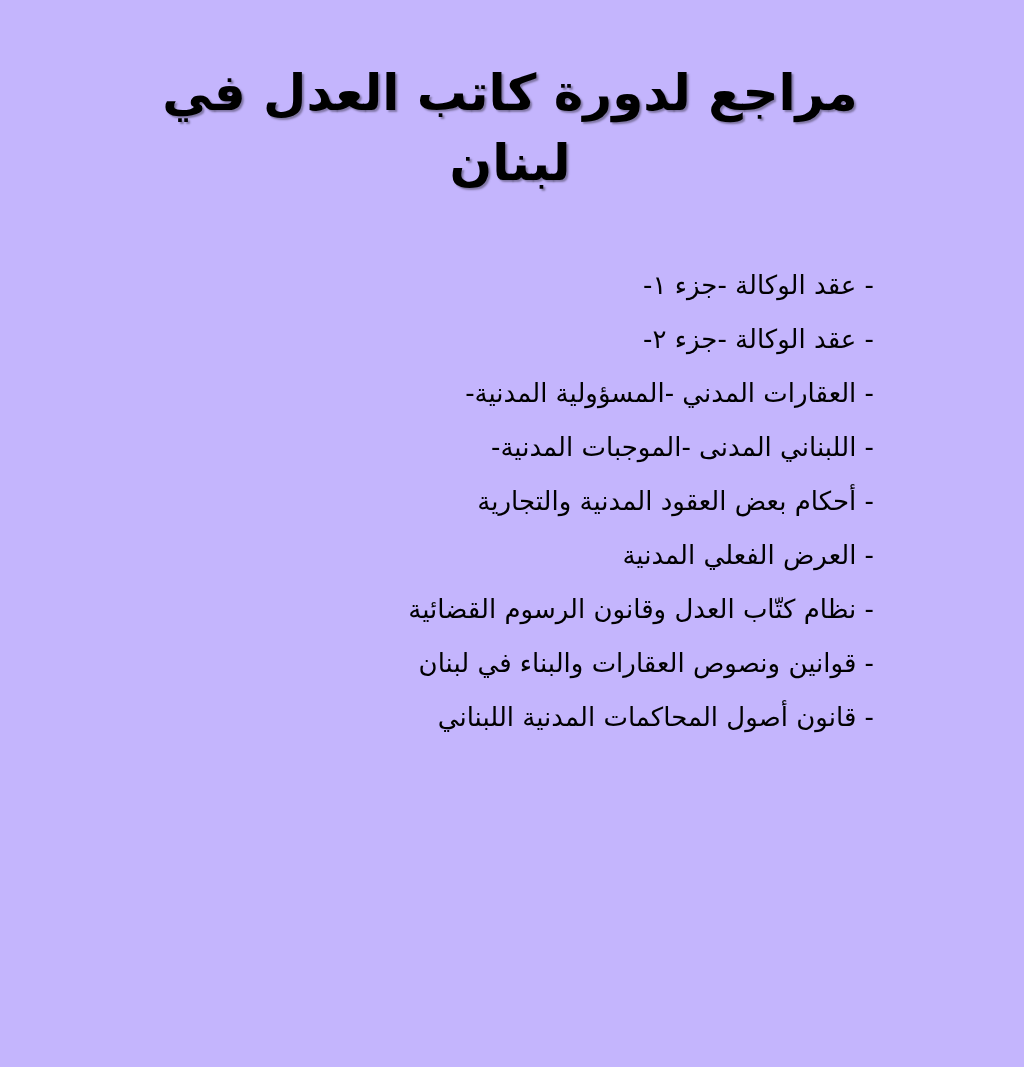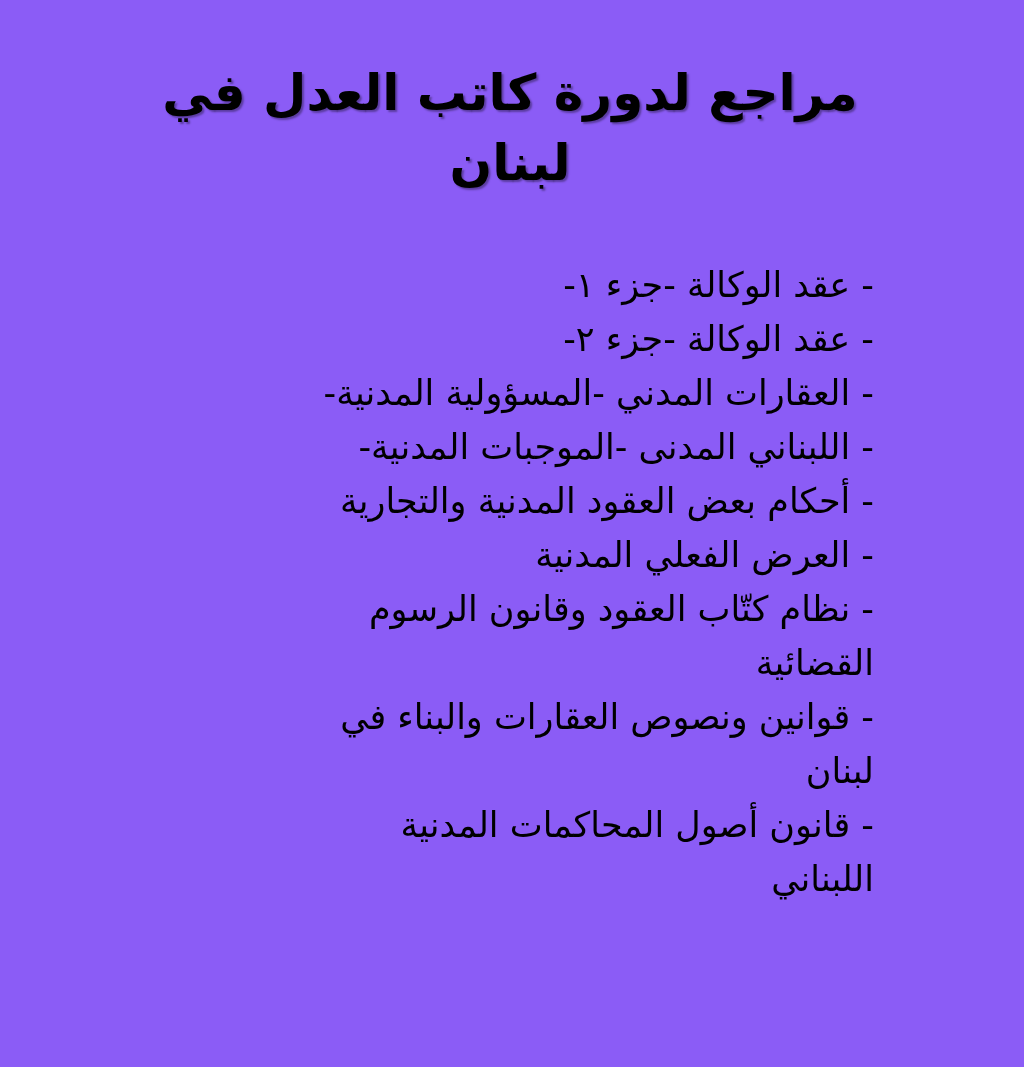--- a/index.html
+++ b/index.html
@@ -12,21 +12,21 @@
       height: 1067px;
       position: relative;
       overflow: hidden;
       color: #000000;
     }
     .page {
       position: absolute;
       left: 0; top: 0;
       width: 1024px;
       height: 1067px;
-      background: #8b5cf6;
+      background: #c4b5fd;
     }
     .title {
       position: absolute;
       top: 58px;
       left: 120px;
       width: 780px;
       text-align: center;
       direction: rtl;
       font-family: "DejaVu Sans", sans-serif;
       font-weight: bold;
@@ -37,21 +37,21 @@
     }
     .title .line { display: block; }
     .refs {
       position: absolute;
       top: 258px;
       right: 150px;
       width: 570px;
       direction: rtl;
       text-align: right;
       font-family: "DejaVu Sans", sans-serif;
-      font-size: 35px;
+      font-size: 26px;
       line-height: 54px;
       margin: 0;
       padding: 0;
       list-style: none;
     }
     .refs li {
       margin: 0;
       padding: 0;
     }
   </style>
@@ -64,17 +64,17 @@
     <span class="line">لبنان</span>
   </h1>
 
   <ul class="refs">
     <li>- عقد الوكالة -جزء ١-</li>
     <li>- عقد الوكالة -جزء ٢-</li>
     <li>- العقارات المدني -المسؤولية المدنية-</li>
     <li>- اللبناني المدنى -الموجبات المدنية-</li>
     <li>- أحكام بعض العقود المدنية والتجارية</li>
     <li>- العرض الفعلي المدنية</li>
-    <li>- نظام كتّاب العقود وقانون الرسوم القضائية</li>
+    <li>- نظام كتّاب العدل وقانون الرسوم القضائية</li>
     <li>- قوانين ونصوص العقارات والبناء في لبنان</li>
     <li>- قانون أصول المحاكمات المدنية اللبناني</li>
   </ul>
 </div>
 
 </body></html>

